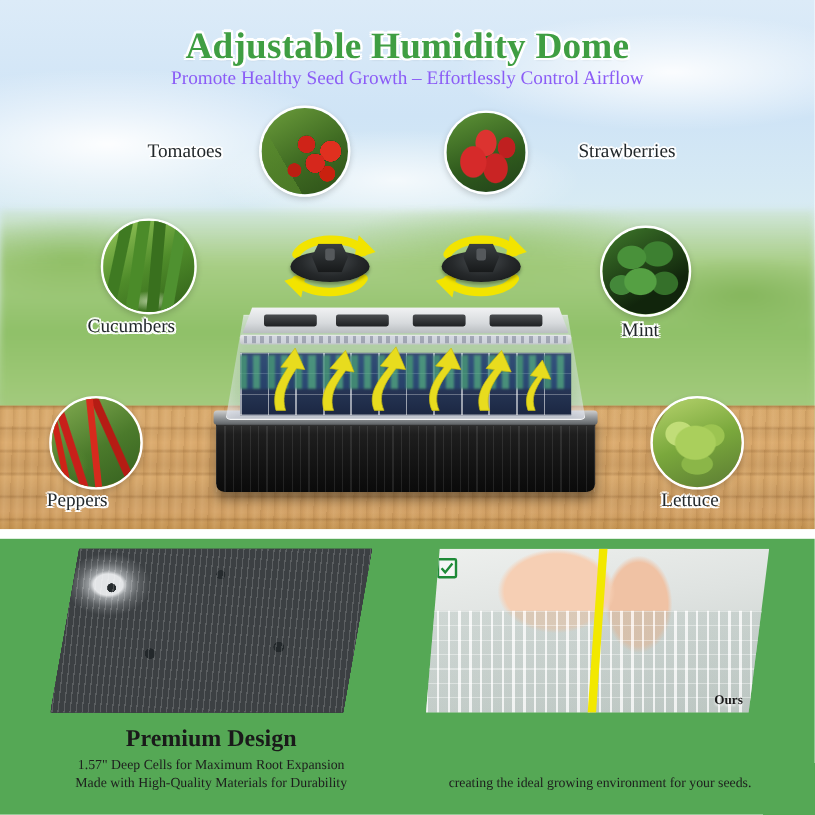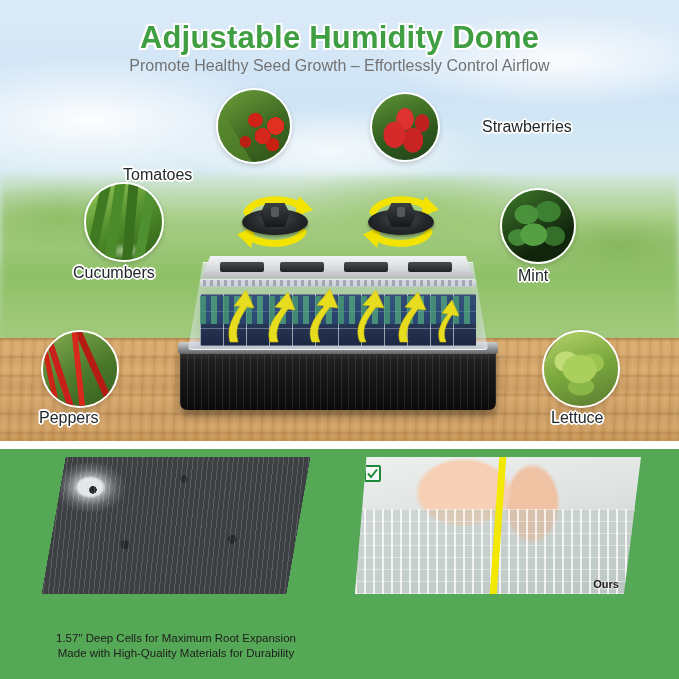--- a/index.html
+++ b/index.html
@@ -2,21 +2,21 @@
 <html><head>
 <meta charset="utf-8">
 <style>
   * { box-sizing: border-box; margin: 0; padding: 0; }
   html, body {
     width: 679px; height: 679px;
     font-family: "Liberation Sans", sans-serif;
     overflow: hidden; background: #fff;
   }
   #page {
-    position: relative; width: 679px; height: 679px; overflow: hidden;
+    position: relative; width: 679px; height: 679px; overflow: hidden; font-family: Liberation Serif, serif;
   }
 
   
   .hero {
     position: absolute; left: 0; top: 0; width: 679px; height: 441px;
     overflow: hidden;
   }
   .sky {
     position: absolute; inset: 0;
     background:
@@ -62,21 +62,21 @@
     font-size: 31px; font-weight: bold; color: #3f9e42;
     letter-spacing: .2px;
     text-shadow:
       -1.6px -1.6px 0 #fff, 1.6px -1.6px 0 #fff, -1.6px 1.6px 0 #fff, 1.6px 1.6px 0 #fff,
       0 -1.8px 0 #fff, 0 1.8px 0 #fff, -1.8px 0 0 #fff, 1.8px 0 0 #fff,
       0 2px 2px rgba(0,0,0,.12);
   }
   .subtitle {
     position: absolute; left: 0; right: 0; top: 57px;
     text-align: center;
-    font-size: 16px; color: #737373; font-weight: 400;
+    font-size: 16px; color: #8b5cf6; font-weight: 400;
   }
 
   
   .pc { position: absolute; }
   .pc .circ {
     width: 100%; height: 100%; border-radius: 50%;
     border: 2.5px solid #fff;
     box-shadow: 0 2px 5px rgba(0,0,0,.18);
     overflow: hidden; position: relative;
   }
@@ -345,21 +345,21 @@
     <div class="wood"></div>
 
     <div class="title">Adjustable Humidity Dome</div>
     <div class="subtitle">Promote Healthy Seed Growth – Effortlessly Control Airflow</div>
 
     <div class="pc" style="left:216px;top:88px;width:76px;height:76px;">
       <div class="circ">
           <i class="img-tom"></i>
         </div>
     </div>
-    <div class="lbl" style="left:123px;top:118px;margin-top:48px;">Tomatoes</div>
+    <div class="lbl" style="left:123px;top:118px;">Tomatoes</div>
 
     <div class="pc" style="left:370px;top:92px;width:70px;height:70px;">
       <div class="circ">
           <i class="img-str"></i>
         </div>
     </div>
     <div class="lbl" style="left:446px;top:118px;padding-left:36px;">Strawberries</div>
 
     <div class="pc" style="left:84px;top:182px;width:80px;height:80px;">
       <div class="circ">
@@ -451,17 +451,19 @@
             <svg width="11" height="11" viewBox="0 0 11 11">
                 <path d="M1 5.5 L4 9 L10 1.5" stroke="#1e8a37" stroke-width="2" fill="none"></path>
               </svg>
           </div>
           <div class="cmp-cap" style="right:22px;">Ours</div>
         </div>
         <div class="cmp-divider"></div>
       </div>
     </div>
 
+    <div class="feat-title" style="left:26px;top:156px;">Premium Design</div>
     <div class="feat-line" style="left:6px;top:182px;">1.57" Deep Cells for Maximum Root Expansion</div>
     <div class="feat-line" style="left:6px;top:197px;">Made with High-Quality Materials for Durability</div>
 
+    <div class="feat-line" style="left:330px;top:197px;">creating the ideal growing environment for your seeds.</div>
   </div>
 </div>
 
 </body></html>

